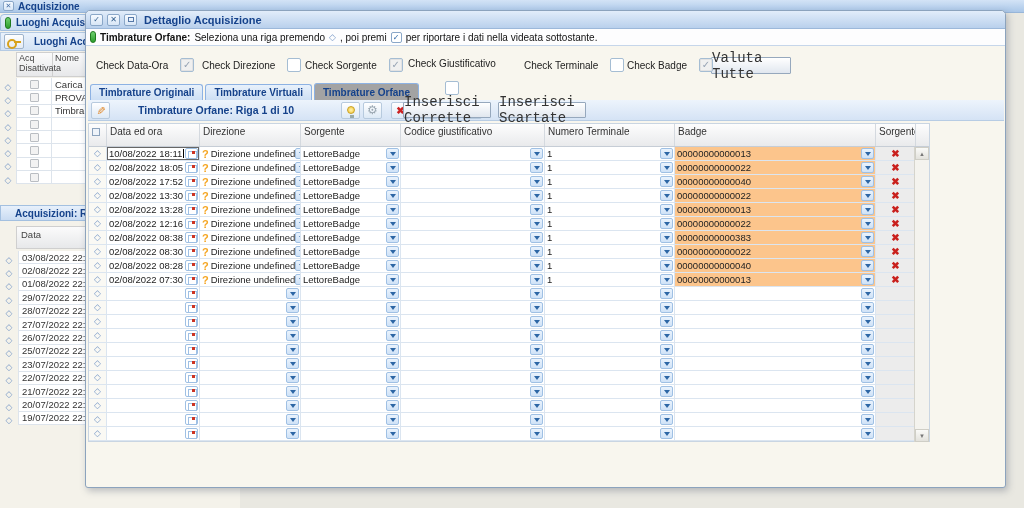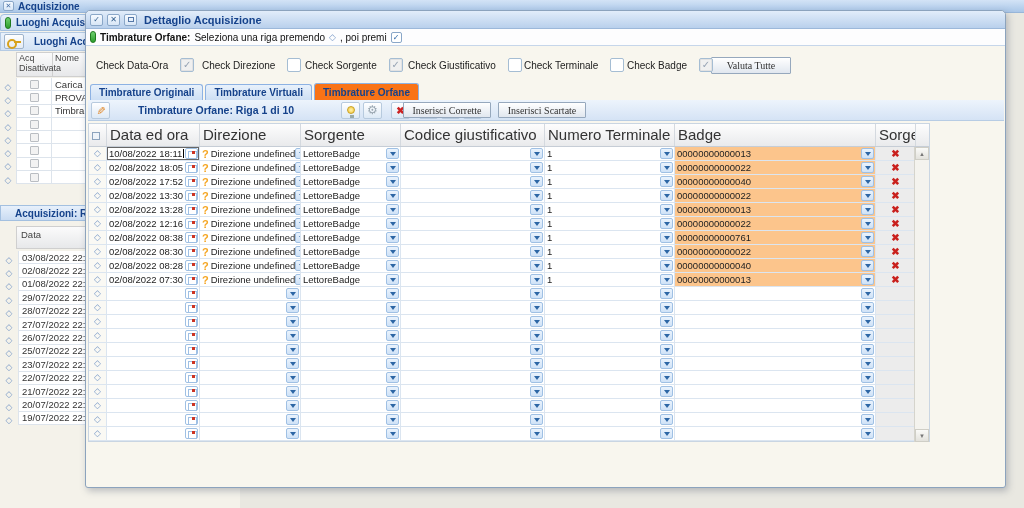--- a/index.html
+++ b/index.html
@@ -64,27 +64,27 @@
   .msg-cb{display:inline-block;width:11px;height:11px;border:1px solid #8aa7c8;border-radius:2px;background:#fff;
     color:#2d66a5;font-size:8px;line-height:9px;text-align:center}
 
   .check-row{position:absolute;left:0;top:45px;width:100%;height:24px}
   .check-group{position:absolute;top:2px;display:flex;align-items:center;gap:12px}
   .chk-label{font-size:10px;color:#222;white-space:nowrap}
   .chk-box{width:14px;height:14px;border:1px solid #a5bdd3;border-radius:2px;background:#fff;
     font-size:10px;line-height:12px;text-align:center;color:#96a3b4}
   .chk-box.checked{background:#f0f0f0;box-shadow:inset 0 0 0 1px #e2e2e2}
   .btn{background:linear-gradient(#ffffff,#e1e7ef);border:1px solid #96a8bd;border-radius:1px;
-    font-size:10px;color:#333;display:flex;align-items:center;justify-content:center;font-family:Liberation Serif, serif}
+    font-size:14px;color:#333;display:flex;align-items:center;justify-content:center;font-family:Liberation Mono, monospace}
   .valuta-btn{position:absolute;left:625px;top:1px;width:80px;height:17px}
 
   .tabs{position:absolute;left:2px;top:72px;width:916px;height:18px;border-bottom:1px solid #8db2e3;display:flex;align-items:flex-end;gap:2px;padding-left:2px}
   .tab{height:16px;padding:0 8px;border:1px solid #8db2e3;border-bottom:none;border-radius:3px 3px 0 0;
     background:linear-gradient(#e8f1fb,#cddff4);display:flex;align-items:center;font-size:10px;font-weight:bold;color:#15428b;white-space:nowrap}
-  .tab.active{height:18px;background:#f97316;margin-bottom:-1px;border-bottom:1px solid #fff}
+  .tab.active{height:18px;background:#a3a3a3;margin-bottom:-1px;border-bottom:1px solid #fff}
 
   .toolbar{position:absolute;left:2px;top:89px;width:916px;height:21px;background:linear-gradient(#edf4fc,#d5e3f5);
     border-bottom:1px solid #b7cce4;display:flex;align-items:center}
   .ti-btn{width:19px;height:17px;border:1px solid #b7cade;border-radius:2px;background:linear-gradient(#ffffff,#dde9f6);
     display:flex;align-items:center;justify-content:center;margin-left:3px}
   .ti-btn.flat{border-color:transparent;background:transparent}
   .pencil{color:#e08a2e;font-size:11px;transform:rotate(90deg)}
   .status{font-size:10.5px;font-weight:bold;color:#15428b;margin:0 0 0 28px;width:200px}
   .bulb{width:8px;height:8px;border-radius:50%;background:radial-gradient(#fff3b0,#f4c430);border:1px solid #c9a227;position:relative}
   .bulb::after{content:"";position:absolute;left:2px;top:8px;width:4px;height:3px;background:#9aa}
@@ -96,21 +96,21 @@
   .savedisk{width:11px;height:11px;background:#3a6ea8;border-radius:1px;position:relative}
   .savedisk::after{content:"";position:absolute;left:2px;bottom:0;width:7px;height:5px;background:#e8eef5}
   .savedisk::before{content:"";position:absolute;left:3px;top:0;width:5px;height:3px;background:#c8d6e6}
   .swap{color:#9aa7b2;font-size:11px;font-weight:bold}
   .ins-btn1{position:absolute;left:315px;top:2px;width:88px;height:16px}
   .ins-btn2{position:absolute;left:410px;top:2px;width:88px;height:16px}
 
   
   .grid{position:absolute;left:2px;top:112px;width:842px;height:319px;background:#fff;border:1px solid #c9d5e2}
   .ghead{display:flex;height:23px;background:linear-gradient(#fdfdfd,#e9eaec);border-bottom:1px solid #c6cdd6}
-  .gh{font-size:15px;color:#333;padding:2px 3px;border-right:1px solid #d4d9df;white-space:nowrap;overflow:hidden}
+  .gh{font-size:10px;color:#333;padding:2px 3px;border-right:1px solid #d4d9df;white-space:nowrap;overflow:hidden}
   .gh .sel-all{display:inline-block;width:8px;height:8px;border:1px solid #8ca3bd;background:#eef3f9;margin-top:2px}
   .grows{position:relative}
   .grow{display:flex;height:14px}
   .c{height:14px;border-right:1px solid #dbe5f0;border-bottom:1px solid #dbe5f0;display:flex;align-items:center;overflow:hidden;background:#fff}
   .c .txt{font-size:9.5px;color:#222;padding-left:2px;white-space:nowrap}
   .arrowc{background:#faf9f4;justify-content:center}
   .corc{background:#ececec;justify-content:center}
   .bdgc.filled{background:#fcc58c}
   .q{color:#f5a623;font-weight:bold;font-size:11px;margin-left:2px}
   .redx{color:#c9201d;font-weight:bold;font-size:10px}
@@ -278,37 +278,38 @@
       <span class="ttl">Dettaglio Acquisizione</span>
     </div>
 
     <div class="dlg-msg">
       <span class="green-pill"></span>
       <b>Timbrature Orfane:</b>
       <span>Seleziona una riga premendo</span>
       <span class="diamond">◇</span>
       <span>, poi premi</span>
       <span class="msg-cb">✓</span>
+      <span>per riportare i dati nella videata sottostante.</span>
     </div>
 
     <div class="check-row" id="check-row">
       <div class="btn valuta-btn">Valuta Tutte</div>
     <div class="check-group" style="left: 10px;">
           <span class="chk-label">Check Data-Ora</span>
           <span class="chk-box checked">✓</span>
         </div>
         <div class="check-group" style="left: 116px;">
           <span class="chk-label">Check Direzione</span>
           <span class="chk-box"></span>
         </div>
         <div class="check-group" style="left: 219px;">
           <span class="chk-label">Check Sorgente</span>
           <span class="chk-box checked">✓</span>
         </div>
-        <div class="check-group" style="left: 322px;">
+        <div class="check-group" style="left: 322px; flex-direction: column;">
           <span class="chk-label">Check Giustificativo</span>
           <span class="chk-box"></span>
         </div>
         <div class="check-group" style="left: 438px;">
           <span class="chk-label">Check Terminale</span>
           <span class="chk-box"></span>
         </div>
         <div class="check-group" style="left: 541px;">
           <span class="chk-label">Check Badge</span>
           <span class="chk-box checked">✓</span>
@@ -649,21 +650,21 @@
                 <span class="dd-arrow"></span>
               </span>
             </div>
             <div class="c" style="width:130px">
               <span class="txt">1</span>
               <span class="dd-btn">
                 <span class="dd-arrow"></span>
               </span>
             </div>
             <div class="c bdgc filled" style="width:201px">
-              <span class="txt">00000000000761</span>
+              <span class="txt">00000000000383</span>
               <span class="dd-btn">
                 <span class="dd-arrow"></span>
               </span>
             </div>
             <div class="c corc" style="width:40px">
               <span class="redx">✖</span>
             </div>
           </div>
           <div class="grow">
             <div class="c arrowc" style="width:18px">

